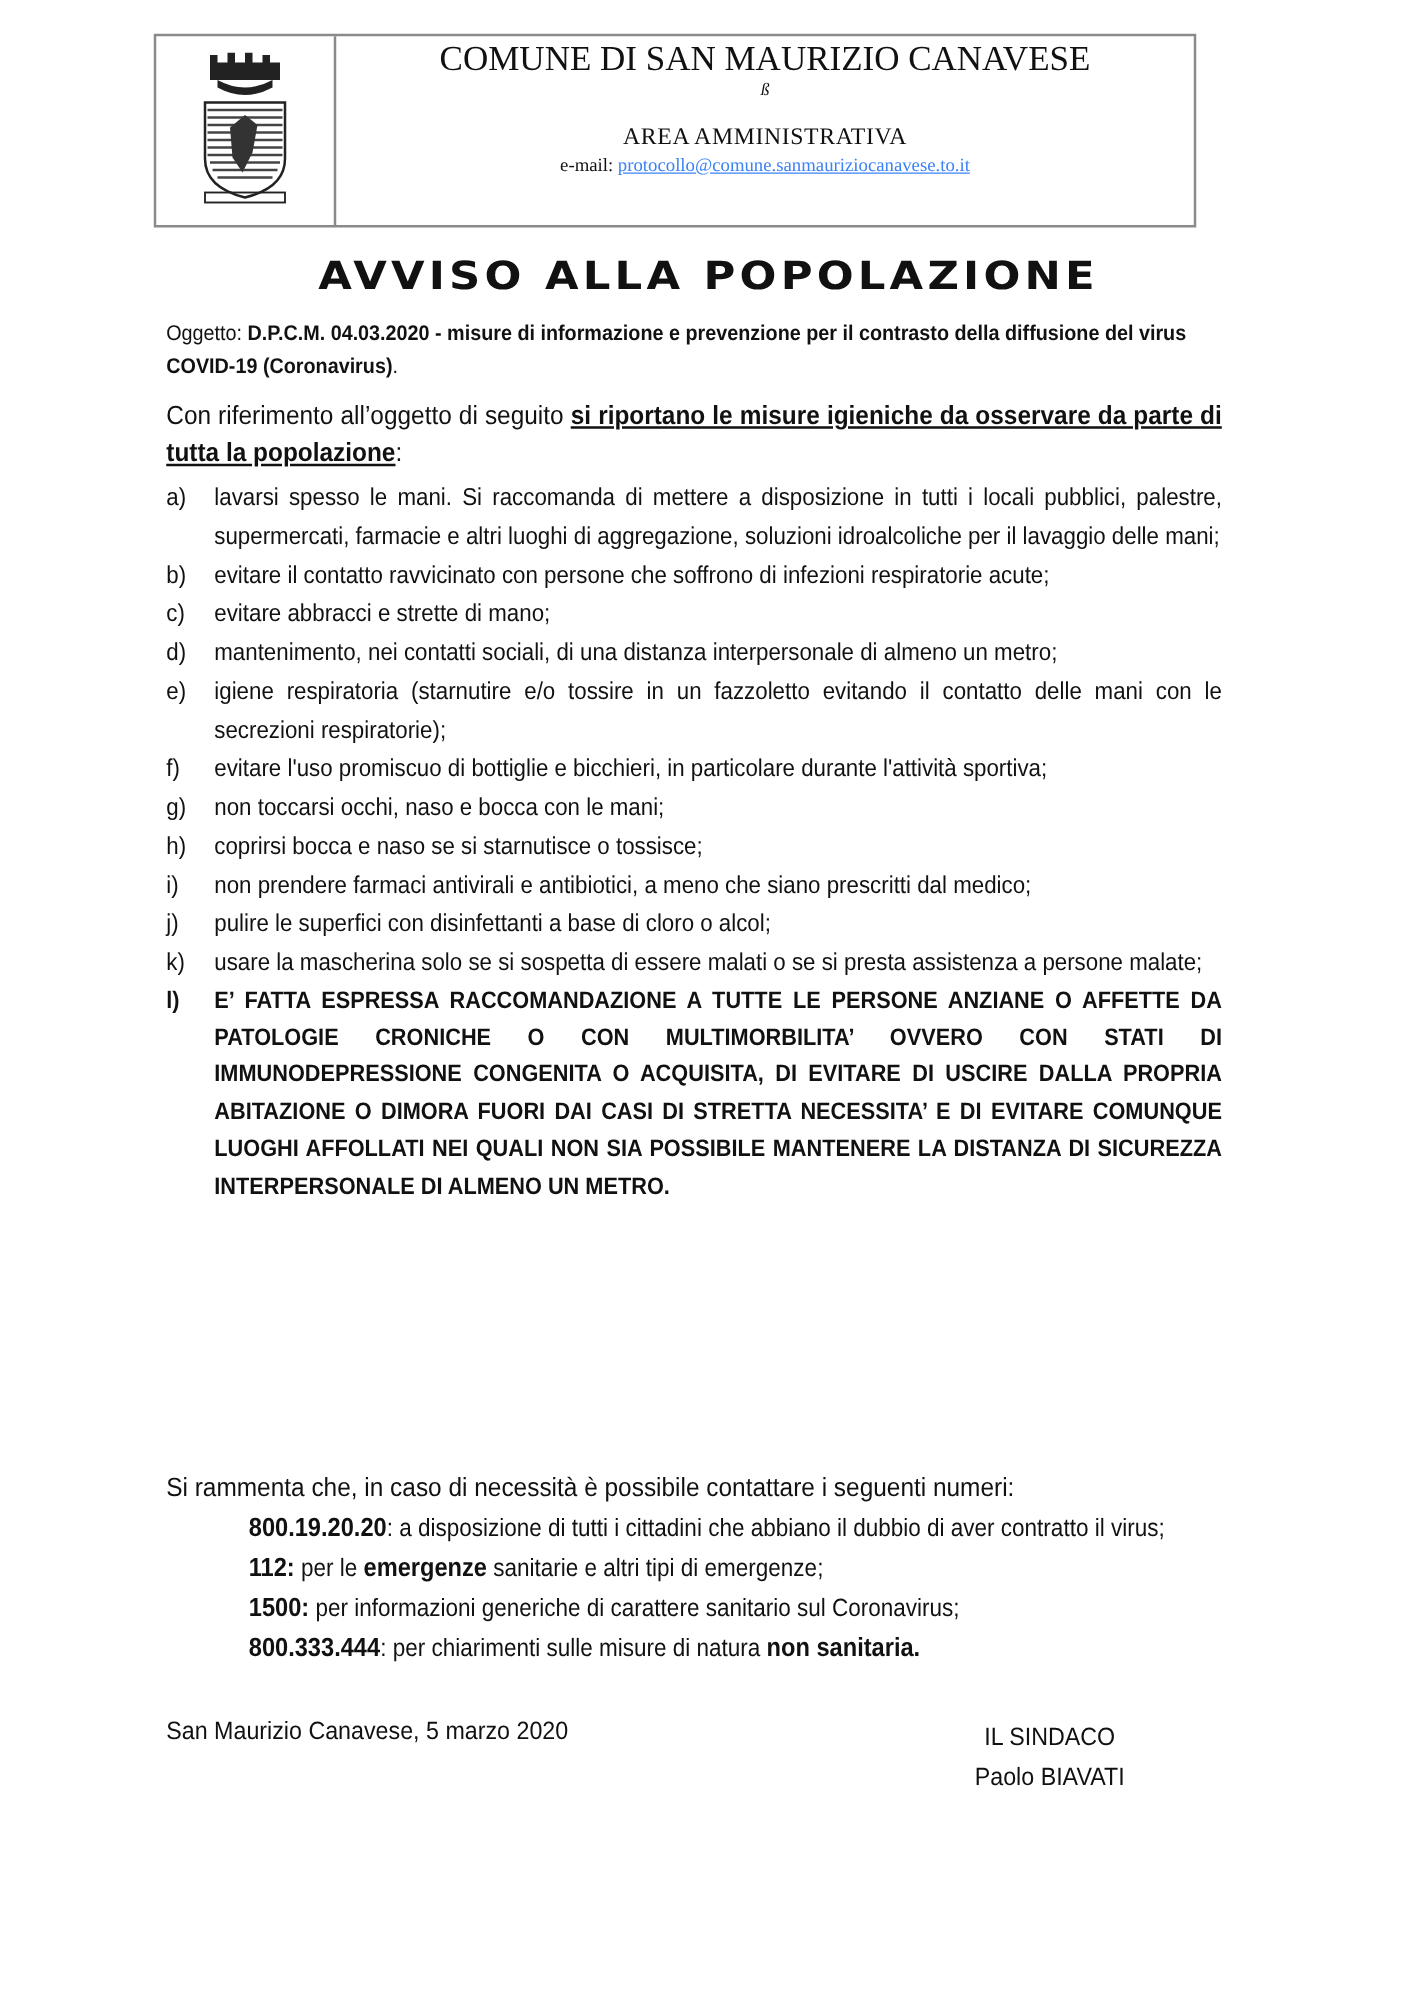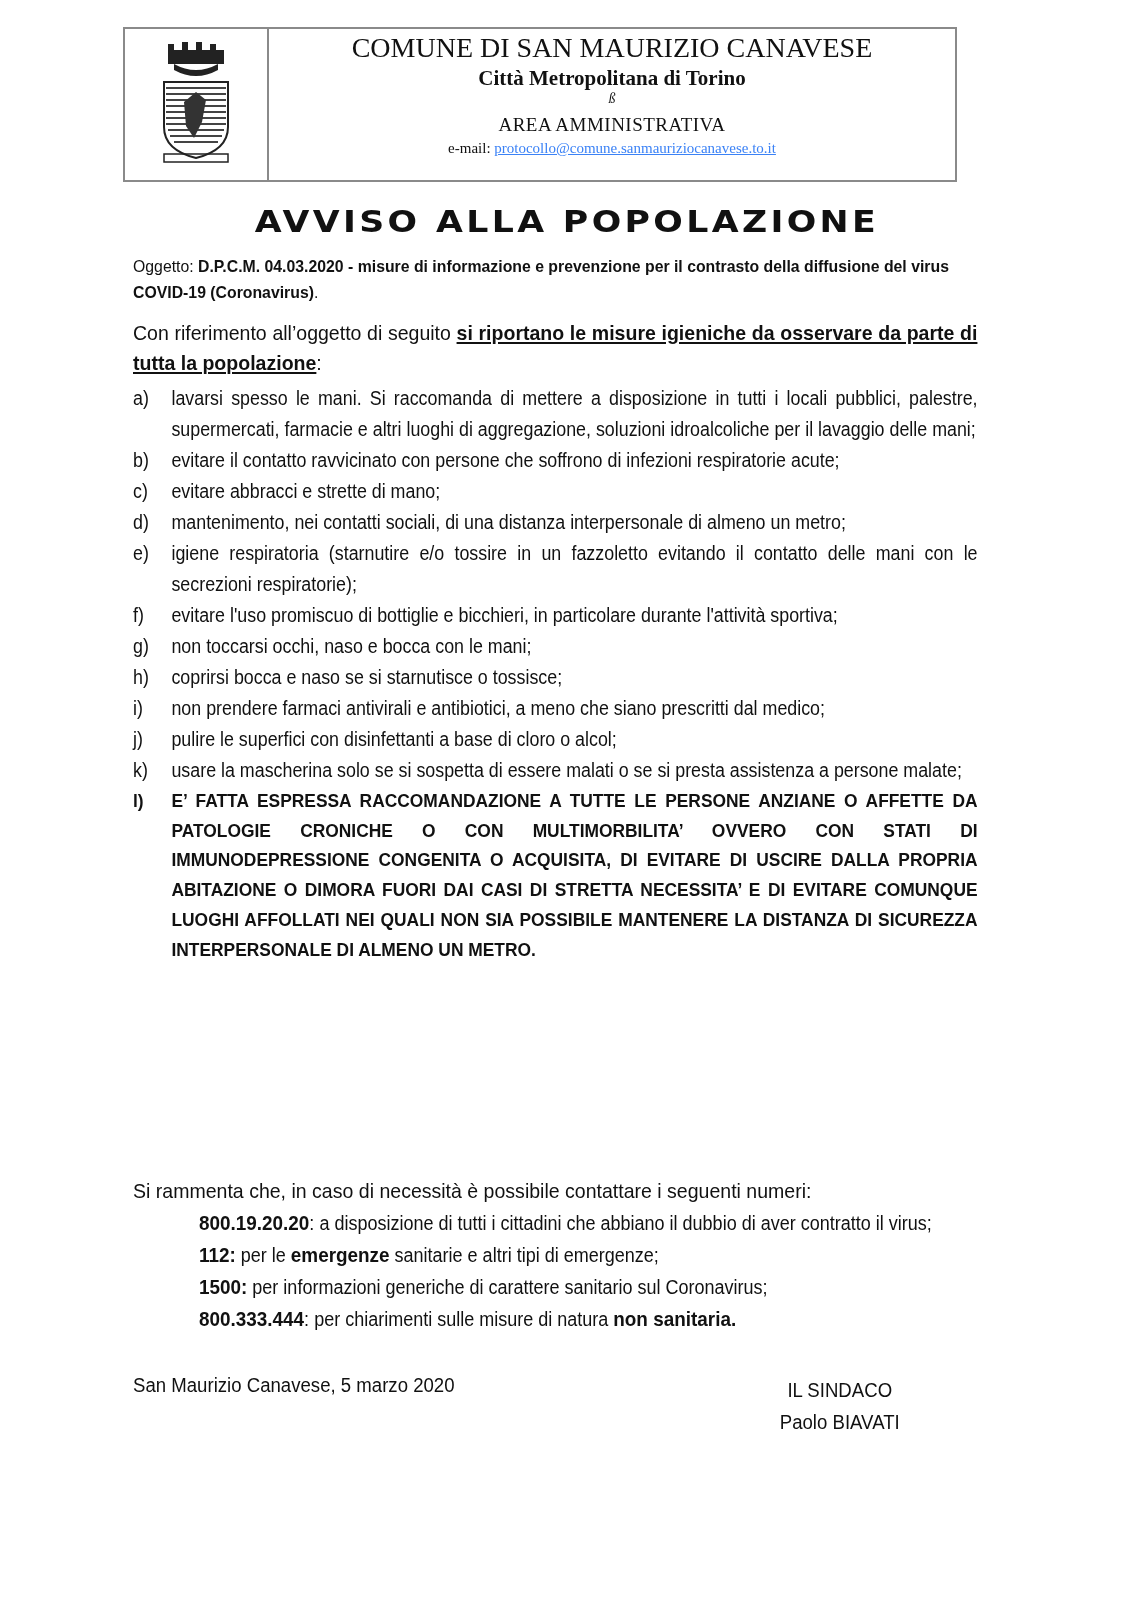--- a/index.html
+++ b/index.html
@@ -3,21 +3,21 @@
 <meta charset="utf-8">
 <style>
   html, body { margin:0; padding:0; background:#ffffff; }
   body { width:1131px; height:1600px; position:relative; overflow:hidden; color:#111; }
   .header-box { position:absolute; left:123px; top:27px; width:834px; height:155px; border:2px solid #8a8a8a; box-sizing:border-box; display:flex; }
   .logo-cell { width:142px; border-right:2px solid #8a8a8a; display:flex; align-items:center; justify-content:center; }
   .head-cell { flex:1; text-align:center; font-family:"Liberation Serif", serif; padding-top:2px; }
   .h-title { font-size:28px; font-weight:normal; letter-spacing:0px; line-height:34px; }
   .h-sub { font-size:21px; font-weight:bold; line-height:26px; }
   .h-glyph { font-size:14px; line-height:16px; font-style:italic; }
-  .h-area { font-size:19px; line-height:26px; margin-top:5px; letter-spacing:0.5px; }
+  .h-area { font-size:19px; line-height:26px; margin-top:16px; letter-spacing:0.5px; }
   .h-mail { font-size:15px; line-height:20px; }
   .h-mail a { color:#3b82f6; text-decoration:underline; }
   .avviso { position:absolute; left:0; width:1131px; top:203px; text-align:center; font-family:"DejaVu Sans", sans-serif; font-weight:bold; font-size:31px; letter-spacing:3px; transform:scaleX(1.12); transform-origin:554px 0; }
   .body-text { font-family:"Liberation Sans", sans-serif; position:absolute; left:133px; width:845px; }
   .oggetto { top:254px; font-size:17px; line-height:26px; transform:scaleX(0.93); transform-origin:0 0; width:910px; }
   .intro { top:318px; font-size:21px; line-height:30px; text-align:justify; transform:scaleX(0.93); transform-origin:0 0; width:908px; }
   .intro .u { font-weight:bold; text-decoration:underline; }
   .list { top:383px; font-size:19.5px; line-height:31px; transform:scaleX(0.915); transform-origin:0 0; width:923px; }
   .li { display:flex; }
   .li .lbl { width:42px; flex:none; }
@@ -56,21 +56,20 @@
           <line x1="12" y1="88" x2="68" y2="88"></line>
           <line x1="14" y1="94" x2="66" y2="94"></line>
         <line x1="18" y1="100" x2="62" y2="100"></line>
       </g>
       <path d="M28 60 L40 50 L50 58 L46 80 L38 96 L30 84Z" fill="#333"></path>
       <rect x="8" y="112" width="64" height="8" fill="none" stroke="#222" stroke-width="1.5"></rect>
     </svg>
   </div>
   <div class="head-cell">
     <div class="h-title">COMUNE DI SAN MAURIZIO CANAVESE</div>
-    <div class="h-sub">Città Metropolitana di Torino</div>
     <div class="h-glyph">ß</div>
     <div class="h-area">AREA AMMINISTRATIVA</div>
     <div class="h-mail"><span>e-mail: </span><a>protocollo@comune.sanmauriziocanavese.to.it</a></div>
   </div>
 </div>
 
 <div class="avviso">AVVISO ALLA POPOLAZIONE</div>
 
 <div class="body-text oggetto"><span>Oggetto: </span><b>D.P.C.M. 04.03.2020 - misure di informazione e prevenzione per il contrasto della diffusione del virus COVID-19 (Coronavirus)</b><span>.</span></div>
 

